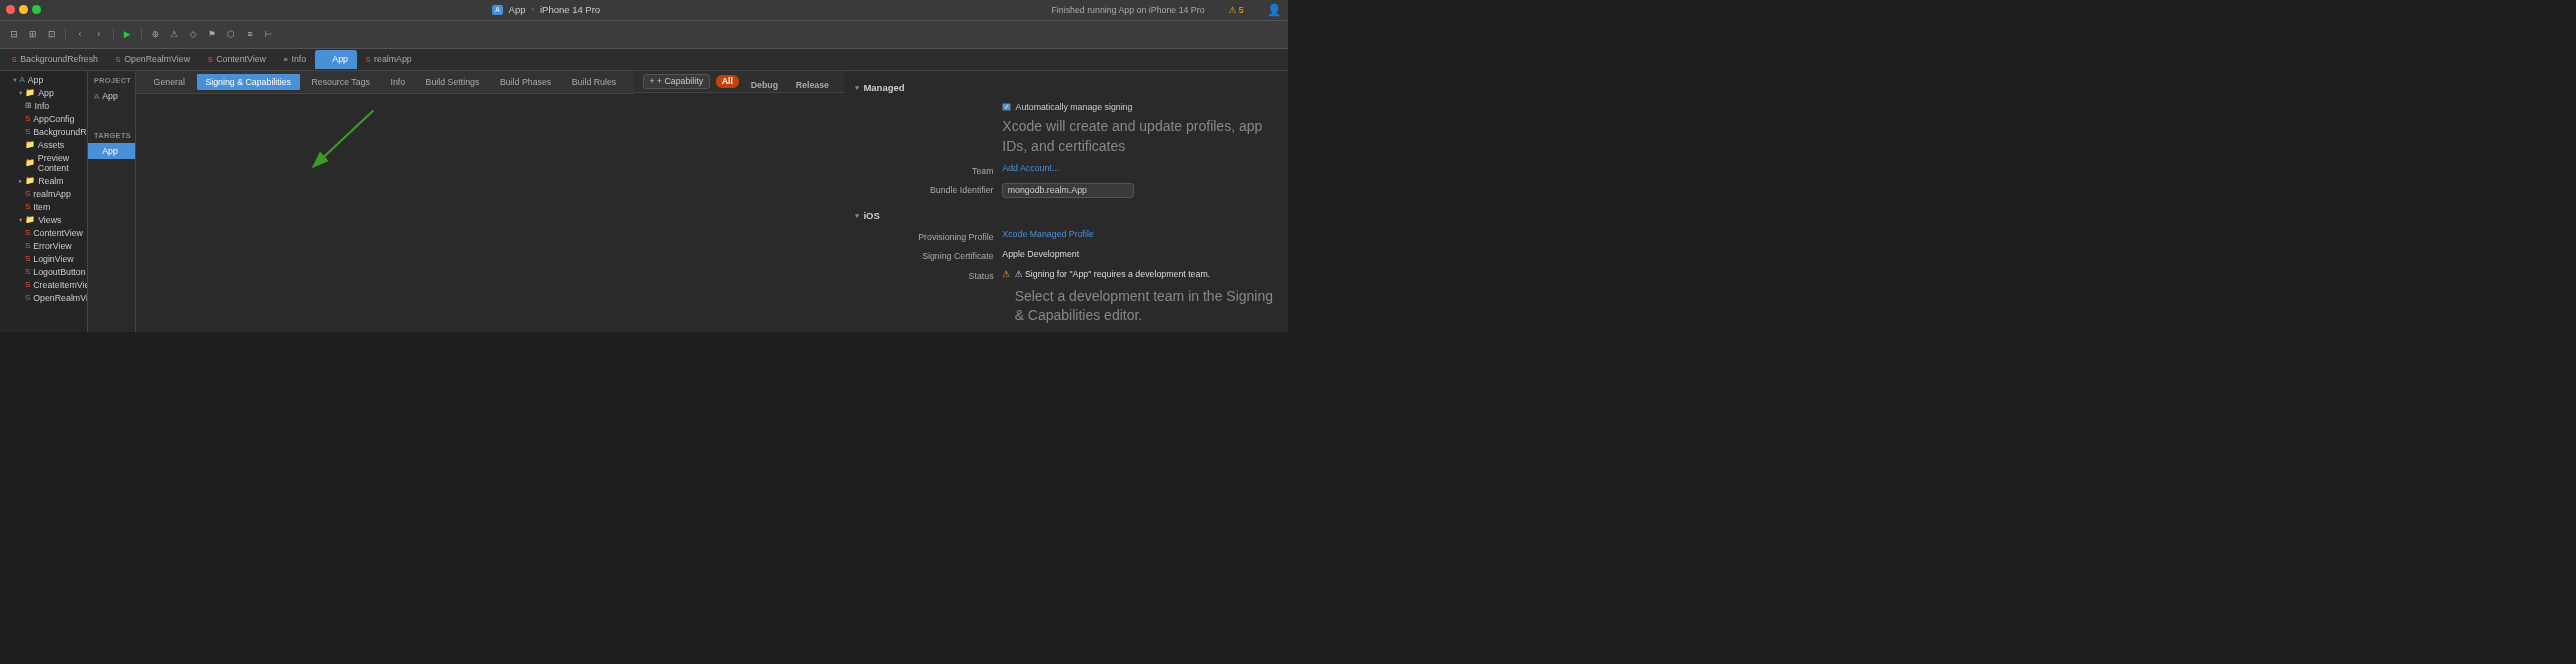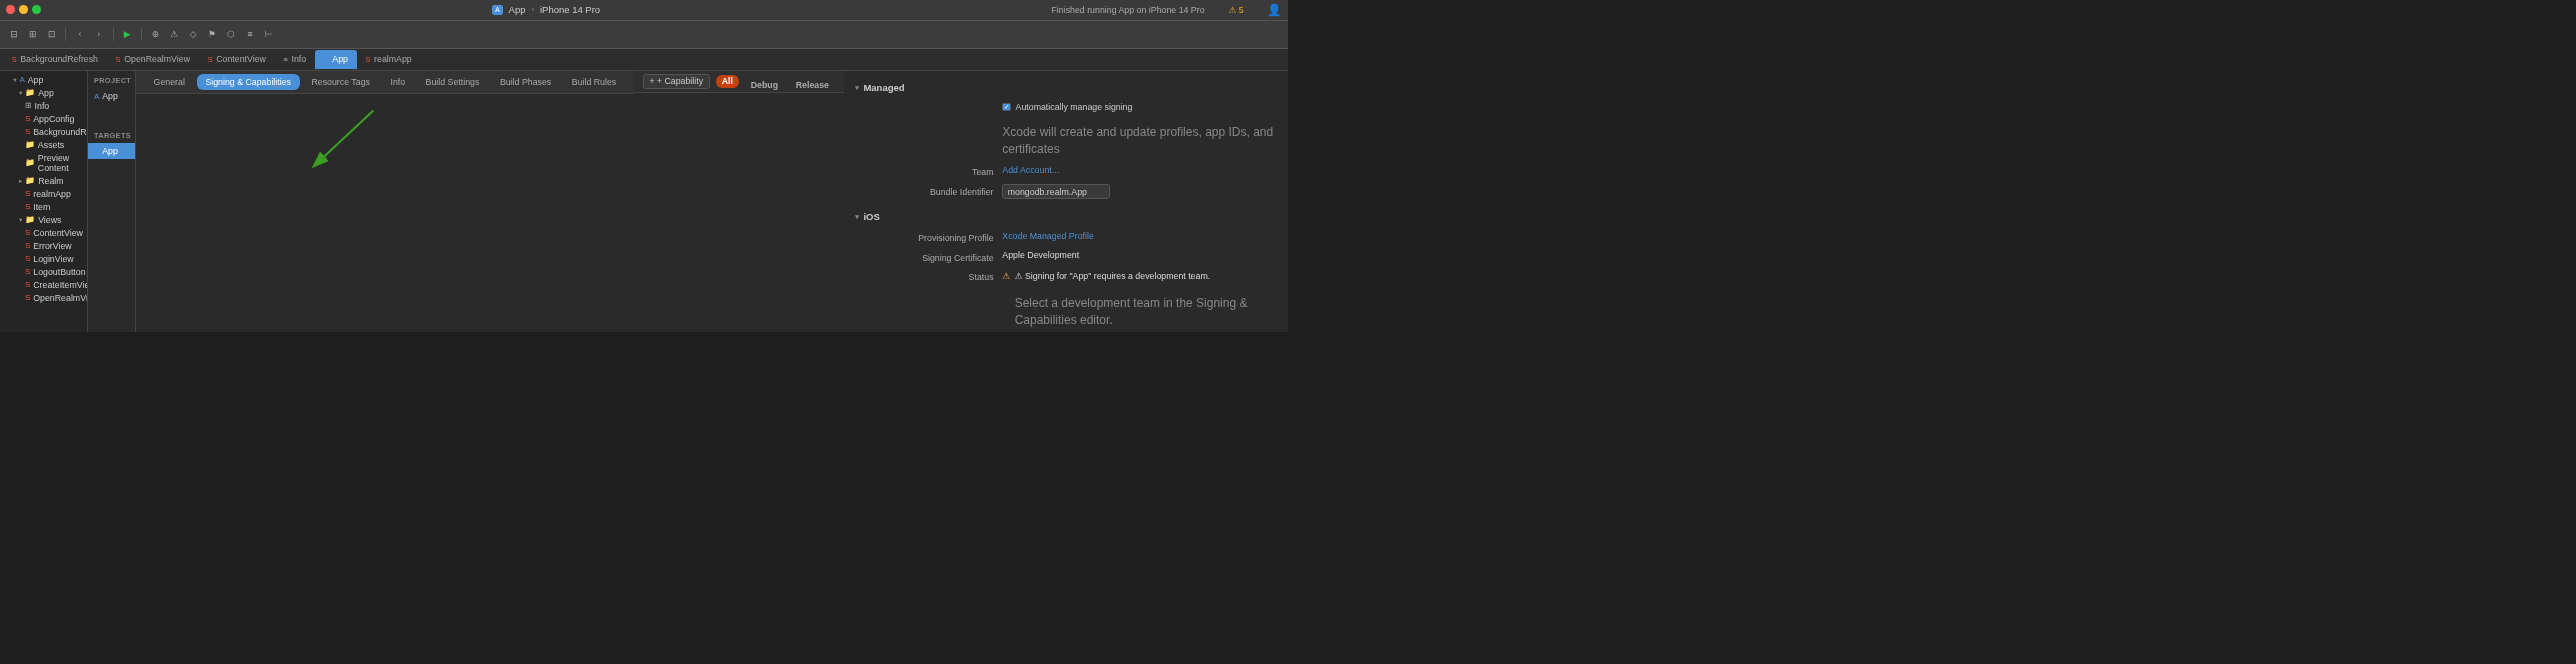--- a/index.html
+++ b/index.html
@@ -208,21 +208,21 @@
     .content-tab {
       padding: 2.9px 8.8px;
       font-size: 8.8px;
       color: #aaa;
       cursor: pointer;
       border-radius: 2.9px;
     }
     .content-tab.active {
       background: #4a90d9;
       color: white;
-      border-radius: 6px;
+      border-radius: 1px;
     }
 
     
     .capability-bar {
       height: 22px;
       display: flex;
       align-items: center;
       padding: 0 8.8px;
       gap: 5.9px;
       border-bottom: 0.7px solid #444;
@@ -304,34 +304,34 @@
       background: #4a90d9;
       border-radius: 1.5px;
       display: flex; align-items: center; justify-content: center;
       font-size: 6.6px; color: white;
     }
     .checkbox-label {
       font-size: 8.8px;
       color: #ccc;
     }
     .sub-text {
-      font-size: 12px;
+      font-size: 14px;
       color: #888;
-      margin-top: 12px;
+      margin-top: 5px;
       line-height: 1.4;
     }
 
     .text-input {
       background: #3a3a3a;
       border: 0.7px solid #555;
       border-radius: 2.9px;
       padding: 1.5px 4.4px;
       color: #ccc;
       font-size: 8.8px;
-      width: 108px;
+      width: 132px;
     }
 
     .ios-section {
       margin-top: 11.7px;
     }
 
     .status-warning {
       display: flex;
       align-items: flex-start;
       gap: 4.4px;

